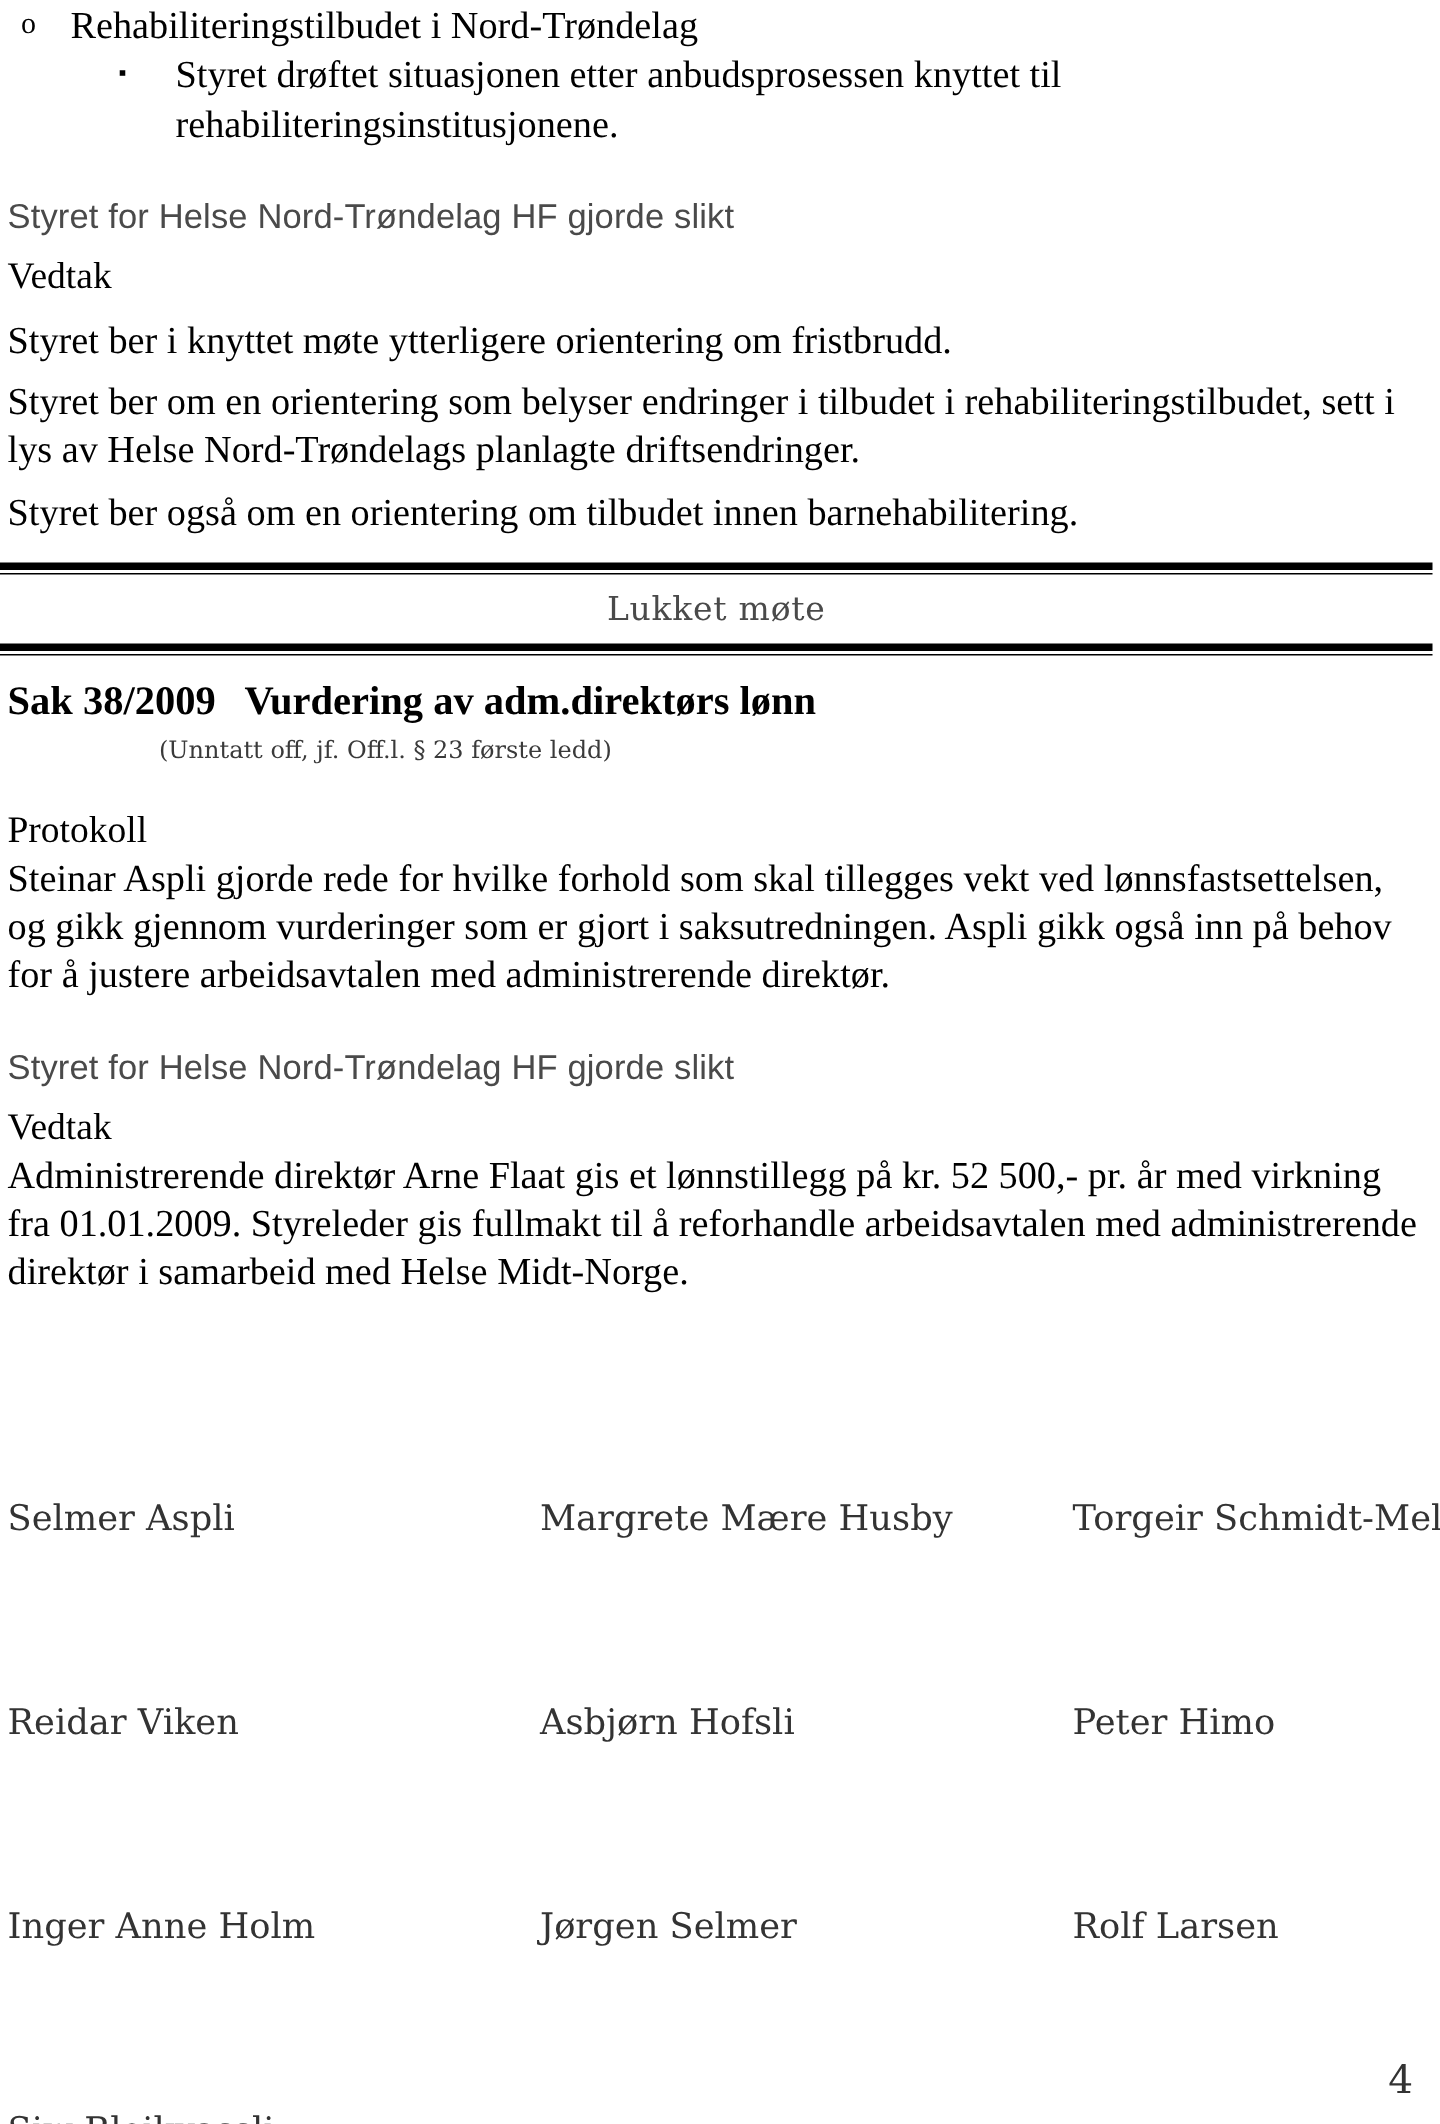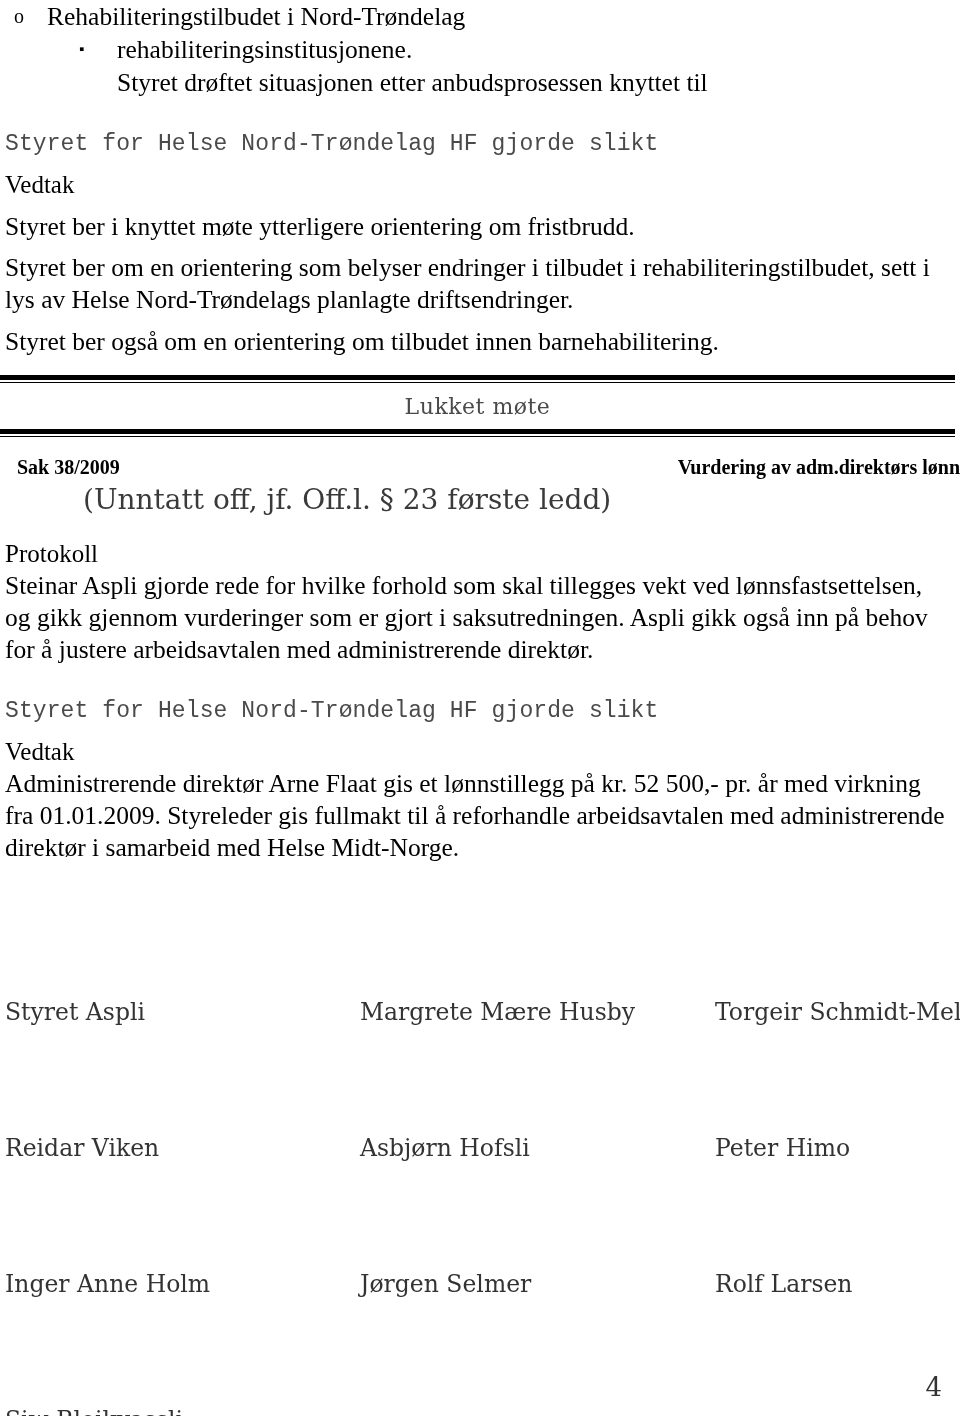--- a/index.html
+++ b/index.html
@@ -69,21 +69,21 @@
     margin: 0;
     padding: 0 14px 0 5px;
   }
   .para-tight {
     font-size: 25.5px;
     line-height: 31px;
     margin: 0;
     padding: 0 5px 0 5px;
   }
   .lead-line {
-    font-family: Liberation Mono, monospace;
+    font-family: Liberation Sans, sans-serif;
     font-size: 23px;
     line-height: 30px;
     font-weight: 400;
     color: #4a4a4a;
     padding-left: 5px;
     margin: 0;
     letter-spacing: 0.1px;
   }
   .heading-bold {
     font-size: 25px;
@@ -121,37 +121,36 @@
     font-family: "DejaVu Serif", "Liberation Serif", serif;
     font-size: 22px;
     color: #4a4a4a;
     letter-spacing: 0.5px;
   }
 
   
   .case-head {
     display: flex;
     align-items: baseline;
-    font-size: 20px;
+    font-size: 27px;
     font-weight: bold;
     line-height: 33px;
-    padding-left: 17px;
-    justify-content: space-between;
+    padding-left: 5px;
   }
   .case-head .case-no {
     width: 158px;
     flex: 0 0 158px;
   }
   .case-sub {
     font-family: "DejaVu Serif", "Liberation Serif", serif;
-    font-size: 28px;
+    font-size: 16px;
     line-height: 32px;
     font-weight: 400;
     color: #3a3a3a;
-    padding-left: 83px;
+    padding-left: 106px;
   }
 
   
   .sig-grid {
     display: grid;
     grid-template-columns: 360px 355px auto;
     row-gap: 0;
   }
   .sig-row {
     display: contents;
@@ -183,22 +182,22 @@
 
 <div class="page">
 
   <ul class="bullet-list">
     <li class="bullet-l1">
       <span class="marker">o</span>
       <span>Rehabiliteringstilbudet i Nord-Trøndelag</span>
     </li>
     <li class="bullet-l2">
       <span class="marker">▪</span>
+      <span class="cont">Styret drøftet situasjonen etter anbudsprosessen knyttet til</span>
       <span class="cont">rehabiliteringsinstitusjonene.</span>
-      <span class="cont">Styret drøftet situasjonen etter anbudsprosessen knyttet til</span>
     </li>
   </ul>
 
   <div class="spacer-30"></div>
 
   <div class="lead-line">Styret for Helse Nord-Trøndelag HF gjorde slikt</div>
   <div class="spacer-10"></div>
   <div class="heading-bold">Vedtak</div>
   <div class="spacer-10"></div>
   <div class="para-tight">Styret ber i knyttet møte ytterligere orientering om fristbrudd.</div>
@@ -233,21 +232,21 @@
   <div class="lead-line">Styret for Helse Nord-Trøndelag HF gjorde slikt</div>
   <div class="spacer-10"></div>
   <div class="heading-bold">Vedtak</div>
   <div class="para">Administrerende direktør Arne Flaat gis et lønnstillegg på kr. 52 500,- pr. år med virkning fra 01.01.2009. Styreleder gis fullmakt til å reforhandle arbeidsavtalen med administrerende direktør i samarbeid med Helse Midt-Norge.</div>
 
   <div class="spacer-40"></div>
   <div class="spacer-40"></div>
 
   <div class="sig-grid">
     <div class="sig-row">
-      <div class="sig-cell sig-col-1">Styret Aspli</div>
+      <div class="sig-cell sig-col-1">Selmer Aspli</div>
       <div class="sig-cell sig-col-2">Margrete Mære Husby</div>
       <div class="sig-cell sig-col-3">Torgeir Schmidt-Melbye</div>
     </div>
     <div class="sig-row">
       <div class="sig-cell sig-col-1">Reidar Viken</div>
       <div class="sig-cell sig-col-2">Asbjørn Hofsli</div>
       <div class="sig-cell sig-col-3">Peter Himo</div>
     </div>
     <div class="sig-row">
       <div class="sig-cell sig-col-1">Inger Anne Holm</div>

